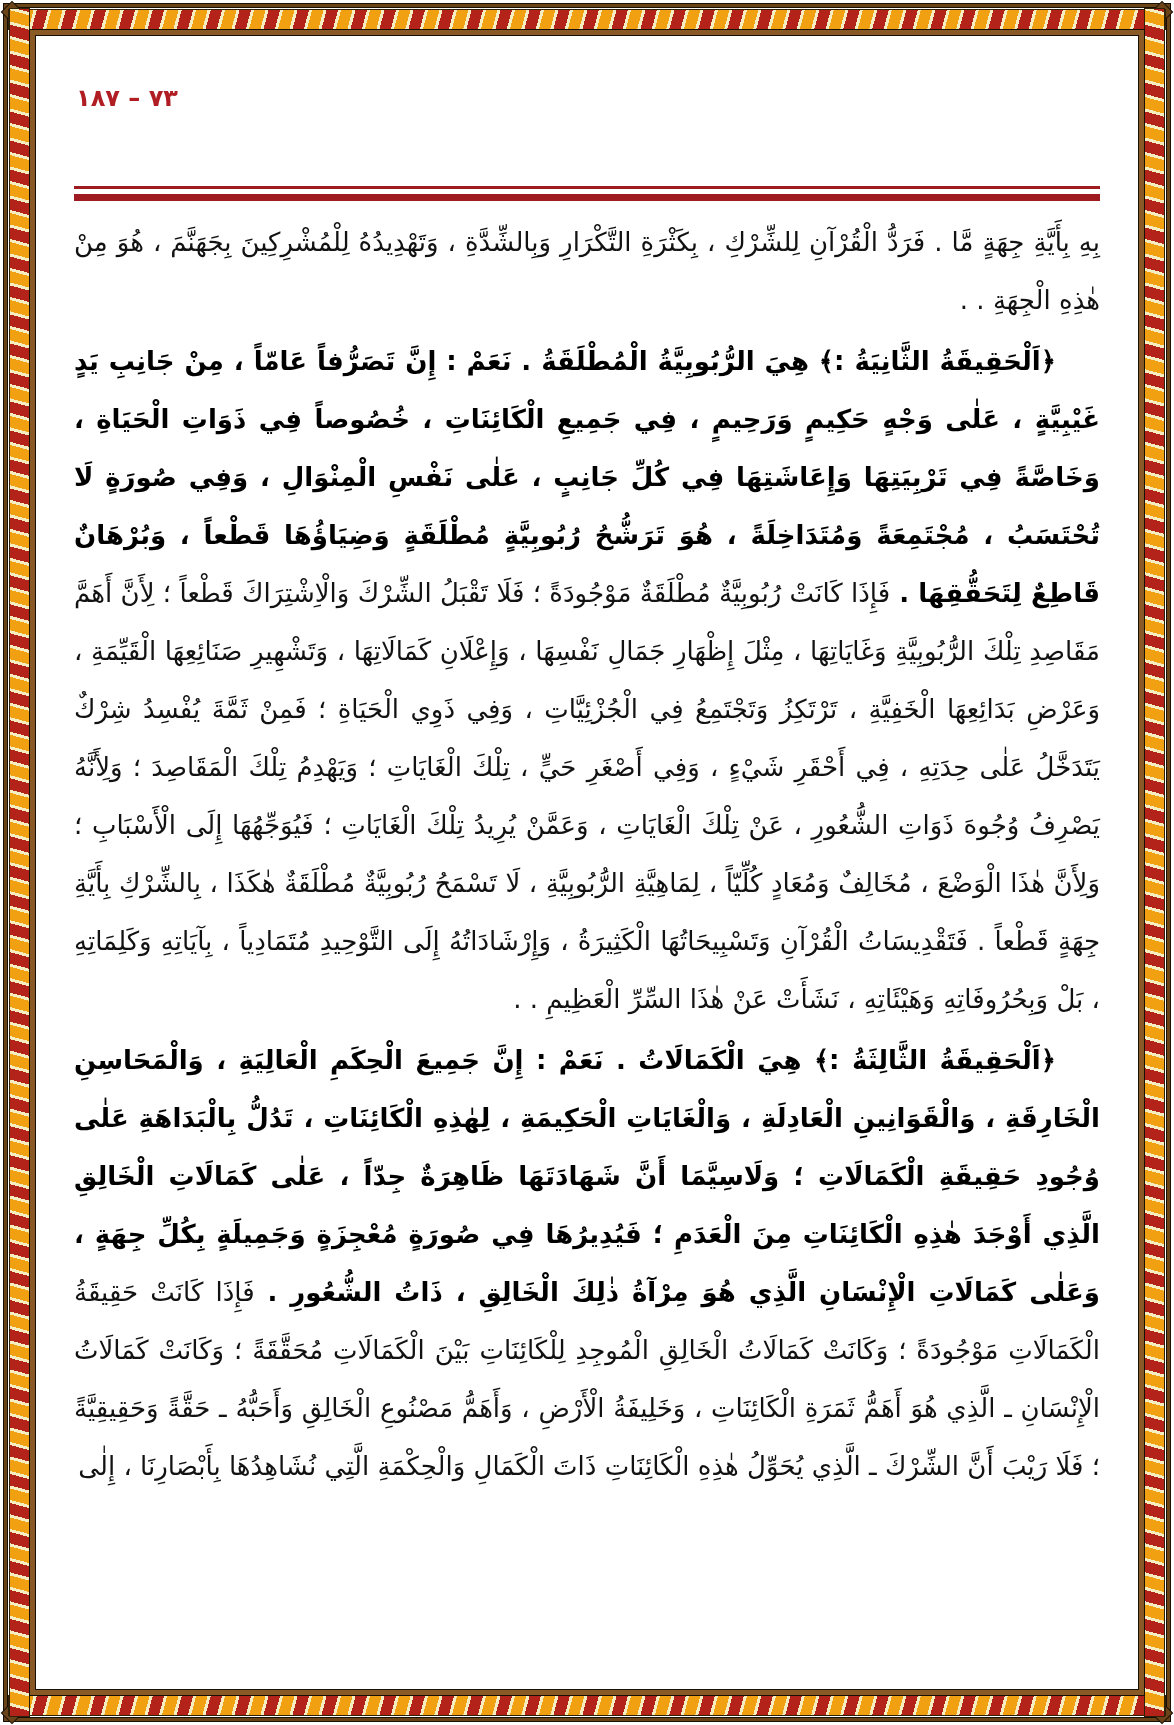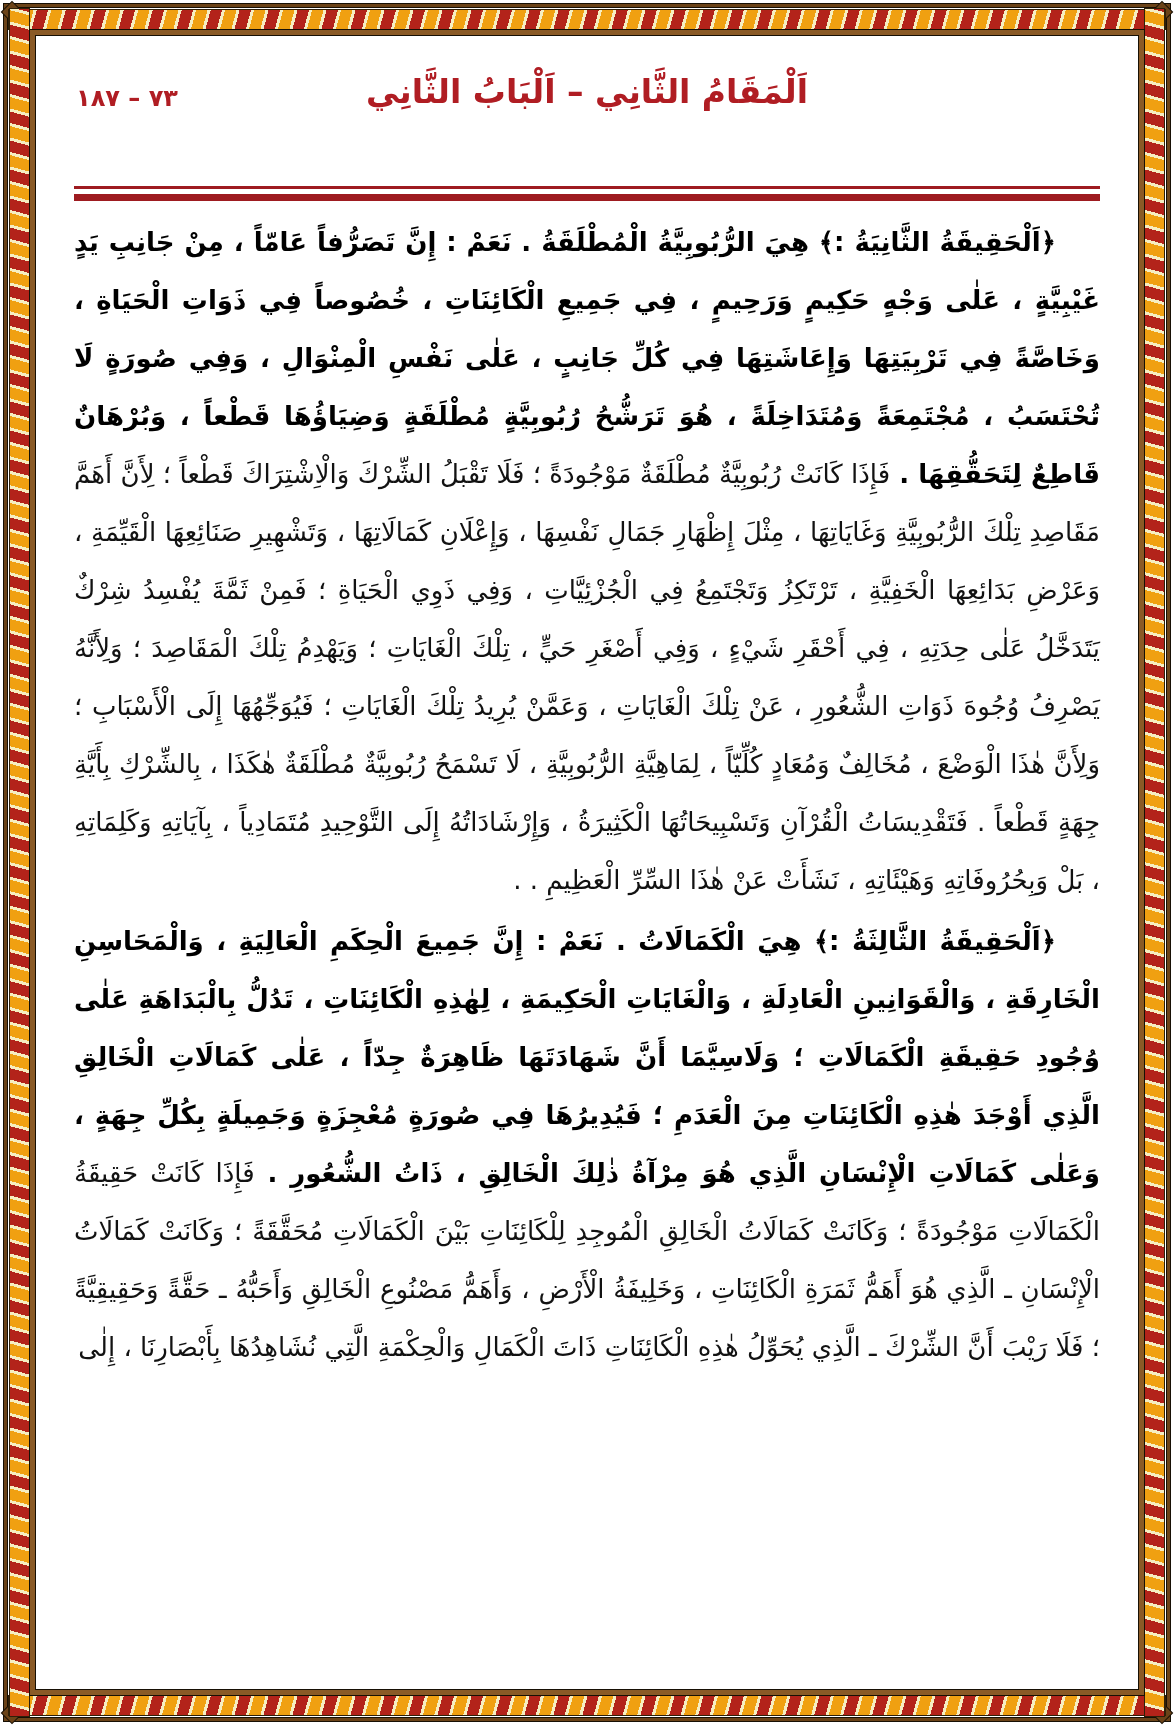--- a/index.html
+++ b/index.html
@@ -100,20 +100,20 @@
 </div>
 <div class="chain chain-h chain-top"></div>
 <div class="chain chain-h chain-bottom"></div>
 <div class="chain chain-v chain-left"></div>
 <div class="chain chain-v chain-right"></div>
 <div class="inner-rule"></div>
 
 <div class="content">
   <div class="header">
     <div class="page-num">٧٣ – ١٨٧</div>
-    <div class="title">اَلْمَقَامُ الثَّانِي – اَلْبَابُ الثَّانِي</div>
   </div>
   <div class="double-rule"></div>
   <div class="body-text">
+      <p class="para"><span class="seg">بِهِ بِأَيَّةِ جِهَةٍ مَّا . فَرَدُّ الْقُرْآنِ لِلشِّرْكِ ، بِكَثْرَةِ التَّكْرَارِ وَبِالشِّدَّةِ ، وَتَهْدِيدُهُ لِلْمُشْرِكِينَ بِجَهَنَّمَ ، هُوَ مِنْ هٰذِهِ الْجِهَةِ . .</span></p>
       <p class="para indent"><span class="seg red">﴿اَلْحَقِيقَةُ الثَّانِيَةُ :﴾ هِيَ الرُّبُوبِيَّةُ الْمُطْلَقَةُ . نَعَمْ : إِنَّ تَصَرُّفاً عَامّاً ، مِنْ جَانِبِ يَدٍ غَيْبِيَّةٍ ، عَلٰى وَجْهٍ حَكِيمٍ وَرَحِيمٍ ، فِي جَمِيعِ الْكَائِنَاتِ ، خُصُوصاً فِي ذَوَاتِ الْحَيَاةِ ، وَخَاصَّةً فِي تَرْبِيَتِهَا وَإِعَاشَتِهَا فِي كُلِّ جَانِبٍ ، عَلٰى نَفْسِ الْمِنْوَالِ ، وَفِي صُورَةٍ لَا تُحْتَسَبُ ، مُجْتَمِعَةً وَمُتَدَاخِلَةً ، هُوَ تَرَشُّحُ رُبُوبِيَّةٍ مُطْلَقَةٍ وَضِيَاؤُهَا قَطْعاً ، وَبُرْهَانٌ قَاطِعٌ لِتَحَقُّقِهَا . </span><span class="seg">فَإِذَا كَانَتْ رُبُوبِيَّةٌ مُطْلَقَةٌ مَوْجُودَةً ؛ فَلَا تَقْبَلُ الشِّرْكَ وَالْاِشْتِرَاكَ قَطْعاً ؛ لِأَنَّ أَهَمَّ مَقَاصِدِ تِلْكَ الرُّبُوبِيَّةِ وَغَايَاتِهَا ، مِثْلَ إِظْهَارِ جَمَالِ نَفْسِهَا ، وَإِعْلَانِ كَمَالَاتِهَا ، وَتَشْهِيرِ صَنَائِعِهَا الْقَيِّمَةِ ، وَعَرْضِ بَدَائِعِهَا الْخَفِيَّةِ ، تَرْتَكِزُ وَتَجْتَمِعُ فِي الْجُزْئِيَّاتِ ، وَفِي ذَوِي الْحَيَاةِ ؛ فَمِنْ ثَمَّةَ يُفْسِدُ شِرْكٌ يَتَدَخَّلُ عَلٰى حِدَتِهِ ، فِي أَحْقَرِ شَيْءٍ ، وَفِي أَصْغَرِ حَيٍّ ، تِلْكَ الْغَايَاتِ ؛ وَيَهْدِمُ تِلْكَ الْمَقَاصِدَ ؛ وَلِأَنَّهُ يَصْرِفُ وُجُوهَ ذَوَاتِ الشُّعُورِ ، عَنْ تِلْكَ الْغَايَاتِ ، وَعَمَّنْ يُرِيدُ تِلْكَ الْغَايَاتِ ؛ فَيُوَجِّهُهَا إِلَى الْأَسْبَابِ ؛ وَلِأَنَّ هٰذَا الْوَضْعَ ، مُخَالِفٌ وَمُعَادٍ كُلِّيّاً ، لِمَاهِيَّةِ الرُّبُوبِيَّةِ ، لَا تَسْمَحُ رُبُوبِيَّةٌ مُطْلَقَةٌ هٰكَذَا ، بِالشِّرْكِ بِأَيَّةِ جِهَةٍ قَطْعاً . فَتَقْدِيسَاتُ الْقُرْآنِ وَتَسْبِيحَاتُهَا الْكَثِيرَةُ ، وَإِرْشَادَاتُهُ إِلَى التَّوْحِيدِ مُتَمَادِياً ، بِآيَاتِهِ وَكَلِمَاتِهِ ، بَلْ وَبِحُرُوفَاتِهِ وَهَيْئَاتِهِ ، نَشَأَتْ عَنْ هٰذَا السِّرِّ الْعَظِيمِ . .</span></p>
       <p class="para indent"><span class="seg red">﴿اَلْحَقِيقَةُ الثَّالِثَةُ :﴾ هِيَ الْكَمَالَاتُ . نَعَمْ : إِنَّ جَمِيعَ الْحِكَمِ الْعَالِيَةِ ، وَالْمَحَاسِنِ الْخَارِقَةِ ، وَالْقَوَانِينِ الْعَادِلَةِ ، وَالْغَايَاتِ الْحَكِيمَةِ ، لِهٰذِهِ الْكَائِنَاتِ ، تَدُلُّ بِالْبَدَاهَةِ عَلٰى وُجُودِ حَقِيقَةِ الْكَمَالَاتِ ؛ وَلَاسِيَّمَا أَنَّ شَهَادَتَهَا ظَاهِرَةٌ جِدّاً ، عَلٰى كَمَالَاتِ الْخَالِقِ الَّذِي أَوْجَدَ هٰذِهِ الْكَائِنَاتِ مِنَ الْعَدَمِ ؛ فَيُدِيرُهَا فِي صُورَةٍ مُعْجِزَةٍ وَجَمِيلَةٍ بِكُلِّ جِهَةٍ ، وَعَلٰى كَمَالَاتِ الْإِنْسَانِ الَّذِي هُوَ مِرْآةُ ذٰلِكَ الْخَالِقِ ، ذَاتُ الشُّعُورِ . </span><span class="seg">فَإِذَا كَانَتْ حَقِيقَةُ الْكَمَالَاتِ مَوْجُودَةً ؛ وَكَانَتْ كَمَالَاتُ الْخَالِقِ الْمُوجِدِ لِلْكَائِنَاتِ بَيْنَ الْكَمَالَاتِ مُحَقَّقَةً ؛ وَكَانَتْ كَمَالَاتُ الْإِنْسَانِ ـ الَّذِي هُوَ أَهَمُّ ثَمَرَةِ الْكَائِنَاتِ ، وَخَلِيفَةُ الْأَرْضِ ، وَأَهَمُّ مَصْنُوعِ الْخَالِقِ وَأَحَبُّهُ ـ حَقَّةً وَحَقِيقِيَّةً ؛ فَلَا رَيْبَ أَنَّ الشِّرْكَ ـ الَّذِي يُحَوِّلُ هٰذِهِ الْكَائِنَاتِ ذَاتَ الْكَمَالِ وَالْحِكْمَةِ الَّتِي نُشَاهِدُهَا بِأَبْصَارِنَا ، إِلٰى</span></p>
     </div>
 </div>
 
 </body></html>

